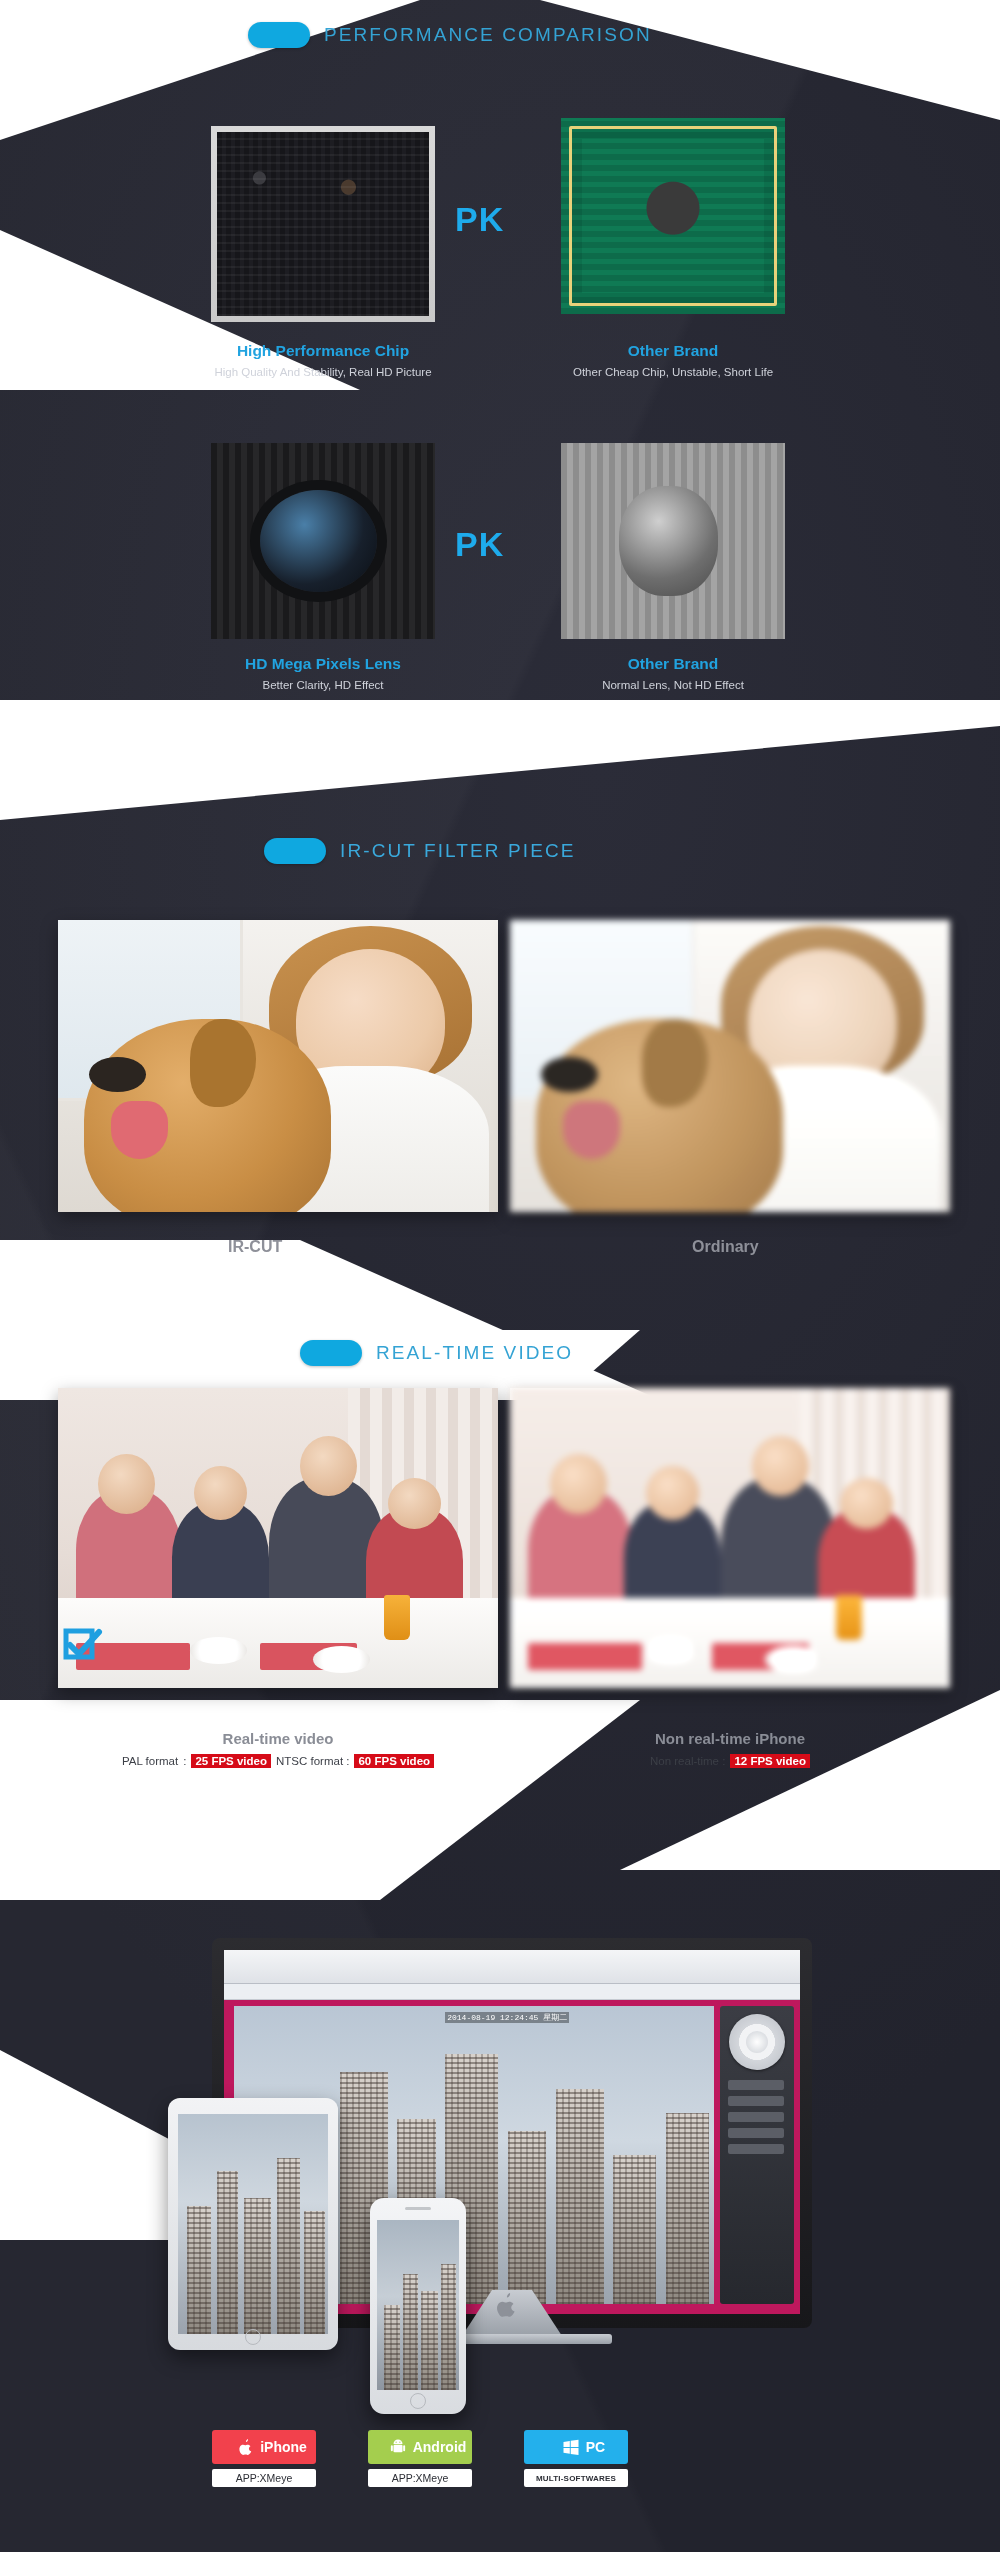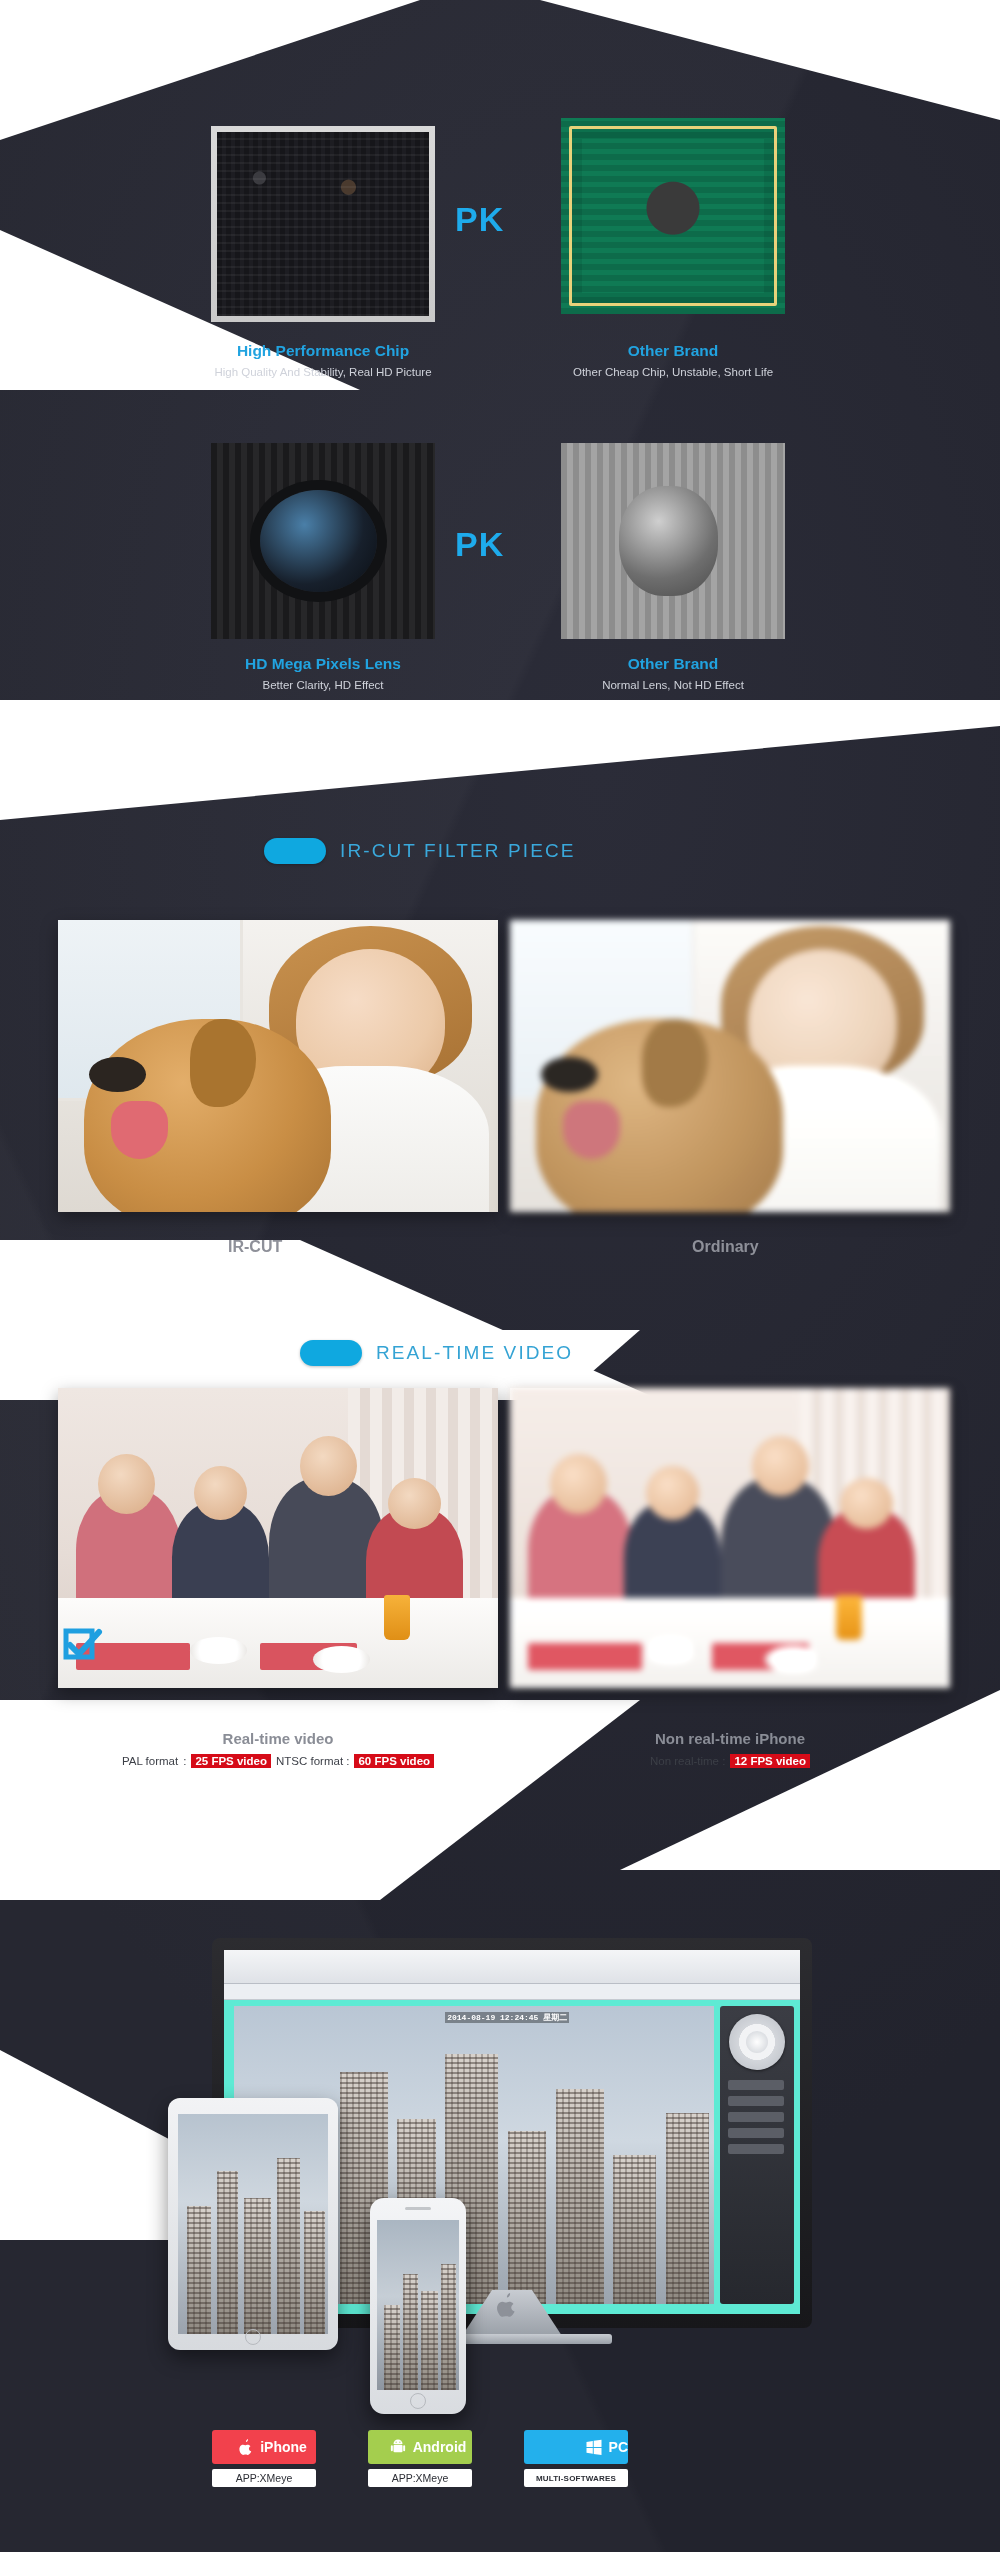--- a/index.html
+++ b/index.html
@@ -109,21 +109,21 @@
   .fps-h{position:absolute;text-align:center;width:100%;left:0;color:#8a8d96;
          font-size:15px;font-weight:700;}
   .fps-line{position:absolute;display:flex;align-items:center;justify-content:center;
             gap:5px;width:100%;left:0;font-size:11.5px;color:#3c3f47;white-space:nowrap;}
   .fps-tag{background:#d60b18;color:#fff;padding:1px 4px;font-weight:700;}
 
   
   .monitor{position:absolute;}
   .mon-bezel{position:absolute;inset:0;background:linear-gradient(180deg,#2c2c30,#17171a);
              border-radius:8px;padding:10px 10px 12px;}
-  .mon-screen{position:absolute;left:12px;top:12px;right:12px;bottom:14px;background:#5eead4;overflow:hidden;font-weight:bold;}
+  .mon-screen{position:absolute;left:12px;top:12px;right:12px;bottom:14px;background:#be185d;overflow:hidden;}
   .mon-stand{position:absolute;background:linear-gradient(180deg,#c8ccd2,#9aa0a8);}
   .app-chrome{position:absolute;left:0;right:0;top:0;height:34px;
               background:linear-gradient(180deg,#f4f5f7,#dfe2e7);border-bottom:1px solid #b9bec6;}
   .app-toolbar{position:absolute;left:0;right:0;top:34px;height:16px;background:#eceff3;
                border-bottom:1px solid #c5cad1;}
   .cityview{position:absolute;left:10px;top:56px;right:86px;bottom:10px;overflow:hidden;
             background:linear-gradient(180deg,#b9c6d4 0%,#cfd8e1 45%,#9aa3ad 100%);}
   .bldg{position:absolute;bottom:0;background:linear-gradient(180deg,#d8d2cc,#8e8880);}
   .bldg::after{content:"";position:absolute;inset:0;
             background:repeating-linear-gradient(0deg,rgba(60,50,45,.45) 0 2px,transparent 2px 5px),
@@ -180,20 +180,24 @@
   <div class="wedge" style="left:0;top:1200px;width:1000px;height:200px;clip-path:polygon(0 40px,300px 40px,660px 200px,0 200px);"></div>
 
   <div class="wedge" style="left:0;top:1330px;width:1000px;height:70px;clip-path:polygon(0 0,640px 0,560px 70px,0 70px);"></div>
 
   <div class="wedge" style="left:620px;top:1690px;width:380px;height:180px;clip-path:polygon(380px 0,380px 180px,0 180px);"></div>
 
   <div class="wedge" style="left:0;top:1700px;width:1000px;height:200px;clip-path:polygon(0 0,640px 0,380px 200px,0 200px);"></div>
 
   <div class="wedge" style="left:0;top:2050px;width:360px;height:190px;clip-path:polygon(0 0,0 190px,360px 190px);"></div>
 
+  <div class="sec-head" style="left:248px;top:22px;">
+    <div class="pill"></div>
+    <div class="sec-title">PERFORMANCE COMPARISON</div>
+  </div>
 
   <div class="photo chip-frame" style="left:211px;top:126px;width:224px;height:196px;">
     <div class="chip-a"></div>
   </div>
   <div class="photo gray-frame" style="left:561px;top:118px;width:224px;height:196px;">
     <div class="chip-b"></div>
   </div>
   <div class="pk" style="left:455px;top:200px;">PK</div>
 
   <div style="position:absolute;left:111px;top:342px;width:424px;">
@@ -404,21 +408,21 @@
         <rect x="18.9" y="9.5" width="2.6" height="8" rx="1.3" fill="#fff"></rect>
         <circle cx="9.5" cy="5.5" r=".8" fill="#a4ce4e"></circle>
         <circle cx="14.5" cy="5.5" r=".8" fill="#a4ce4e"></circle>
       </svg>
       <span>Android</span>
     </div>
     <div class="plat-cap">APP:XMeye</div>
   </div>
 
   <div class="plat" style="left:524px;top:2430px;">
-    <div class="plat-btn" style="background:#23b0ec;justify-content:flex-end;">
+    <div class="plat-btn" style="background:#23b0ec;">
       <svg class="glyph" viewBox="0 0 24 24">
         <path d="M2 5.2l8.4-1.2v8H2z" fill="#fff"></path>
         <path d="M11.6 3.8L22 2.3V12h-10.4z" fill="#fff"></path>
         <path d="M2 13.2h8.4v7.9L2 19.8z" fill="#fff"></path>
         <path d="M11.6 13.2H22v9.5l-10.4-1.5z" fill="#fff"></path>
       </svg>
       <span>PC</span>
     </div>
     <div class="plat-cap small">MULTI-SOFTWARES</div>
   </div>

